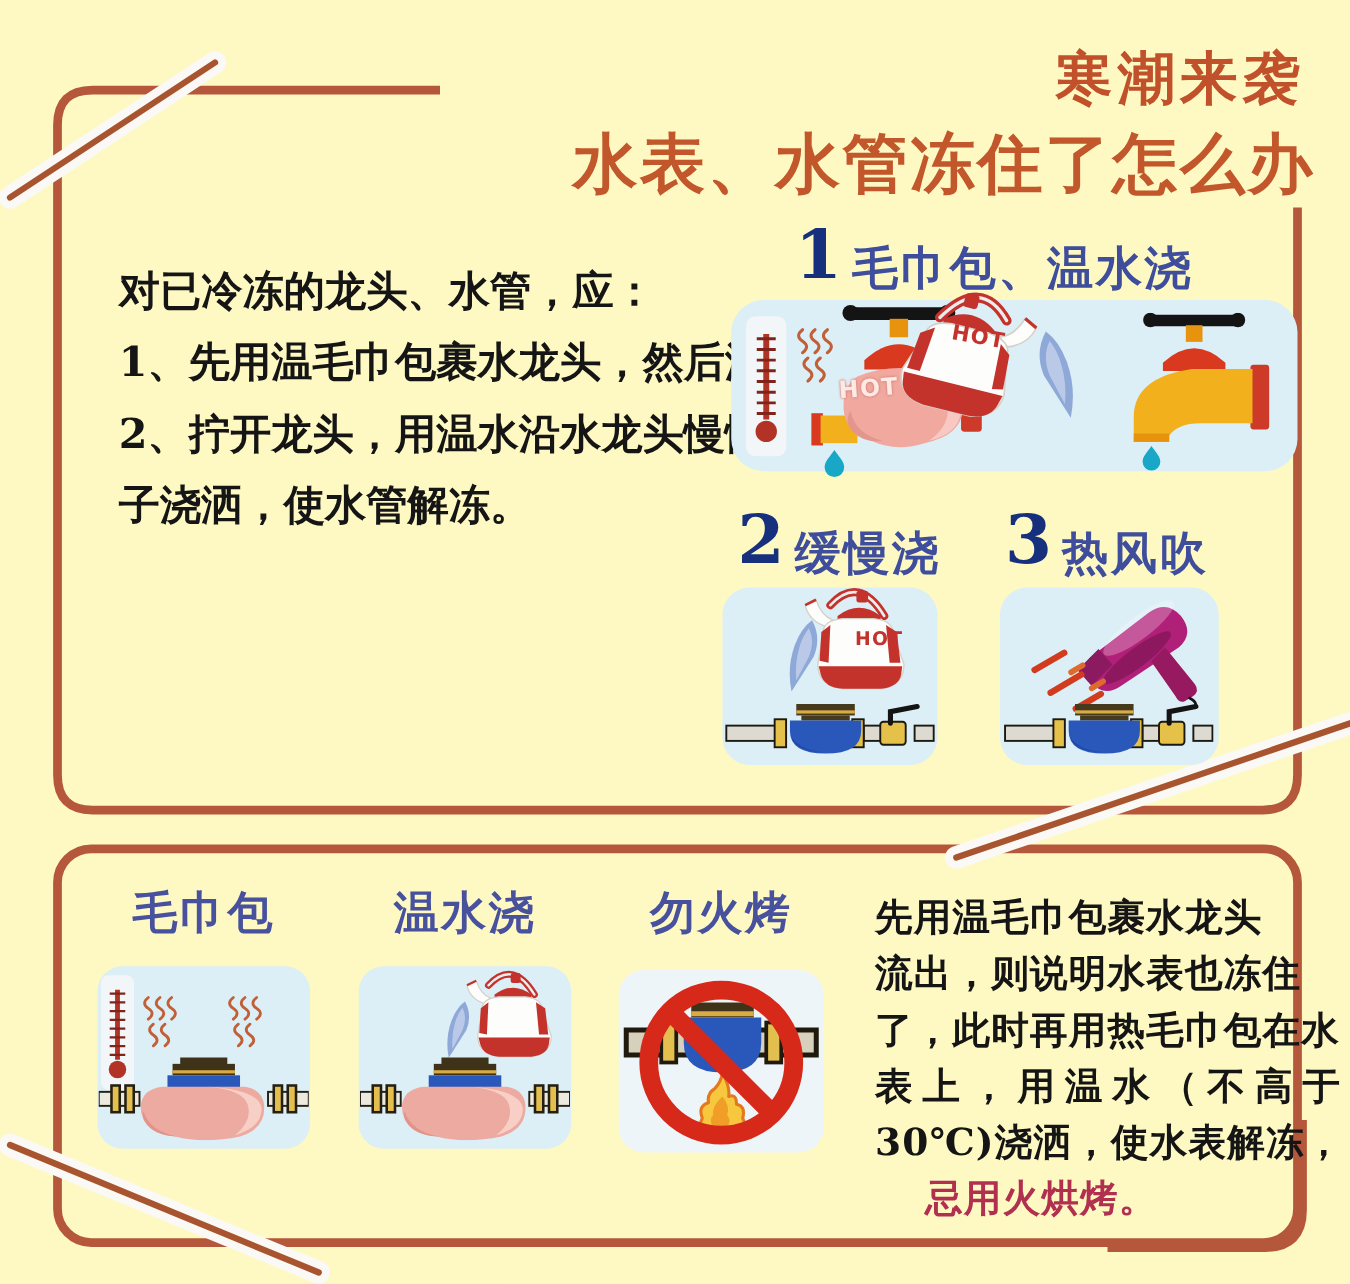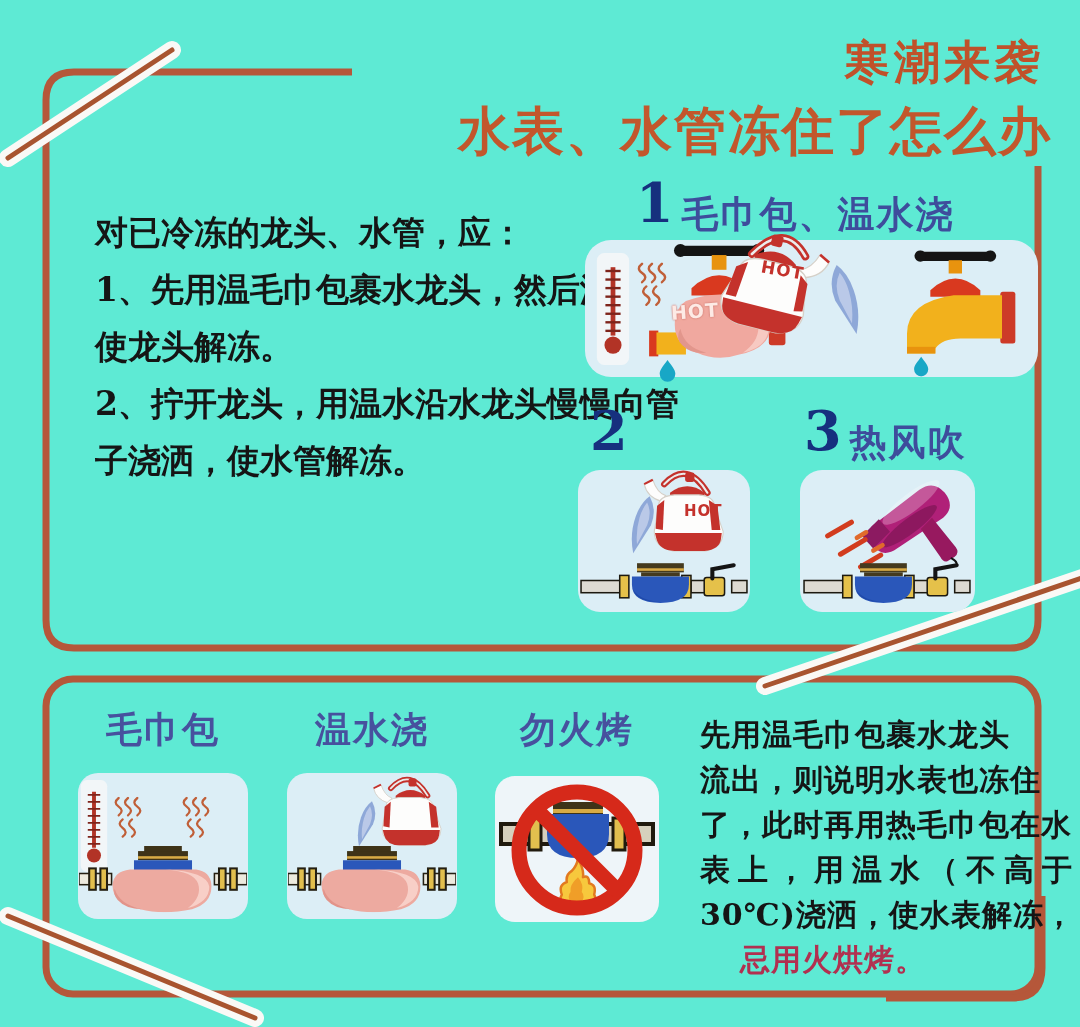--- a/index.html
+++ b/index.html
@@ -1,16 +1,16 @@
 <!DOCTYPE html>
 <html><head>
 <meta charset="utf-8">
 <style>
   html,body{margin:0;padding:0;background:#eee;}
-  .canvas{position:relative;width:1080px;height:1027px;background:#5eead4;overflow:hidden;
+  .canvas{position:relative;width:1080px;height:1027px;background:#fef9c3;overflow:hidden;
           font-family:"DejaVu Sans",sans-serif;}
   .abs{position:absolute;}
   svg{display:block;overflow:visible;}
 
   
   .badge{right:36px;top:32px;font-size:46px;font-weight:bold;color:#c0512a;letter-spacing:4px;white-space:nowrap;}
   .main-title{left:458px;top:97px;font-size:52px;font-weight:bold;color:#c2572c;letter-spacing:2px;white-space:nowrap;}
 
   
   .intro{left:95px;top:204px;width:480px;font-family:"DejaVu Serif","Liberation Serif",serif;
@@ -199,31 +199,31 @@
       <path d="M 8 916 L 255 1018" stroke="#a8542f" stroke-width="5" fill="none"></path>
     </g>
   </svg>
 
   <div class="abs badge">寒潮来袭</div>
   <div class="abs main-title">水表、水管冻住了怎么办</div>
 
   <div class="abs intro">
     <div>对已冷冻的龙头、水管，应：</div>
     <div>1、先用温毛巾包裹水龙头，然后浇温水，</div>
-    <div>使龙头解冻。</div>
     <div>2、拧开龙头，用温水沿水龙头慢慢向管</div>
     <div>子浇洒，使水管解冻。</div>
   </div>
 
   <div class="abs step s1">
     <span class="num">1</span>
     <span class="lbl">毛巾包、温水浇</span>
   </div>
   <div class="abs step s2">
     <span class="num">2</span>
+    <span class="lbl">缓慢浇</span>
   </div>
   <div class="abs step s3">
     <span class="num">3</span>
     <span class="lbl">热风吹</span>
   </div>
 
   <div class="abs panel p1">
     <svg class="abs" style="left:10px;top:12px" width="36" height="114" viewBox="0 0 36 120">
         <use href="#thermo"></use>
       </svg>

